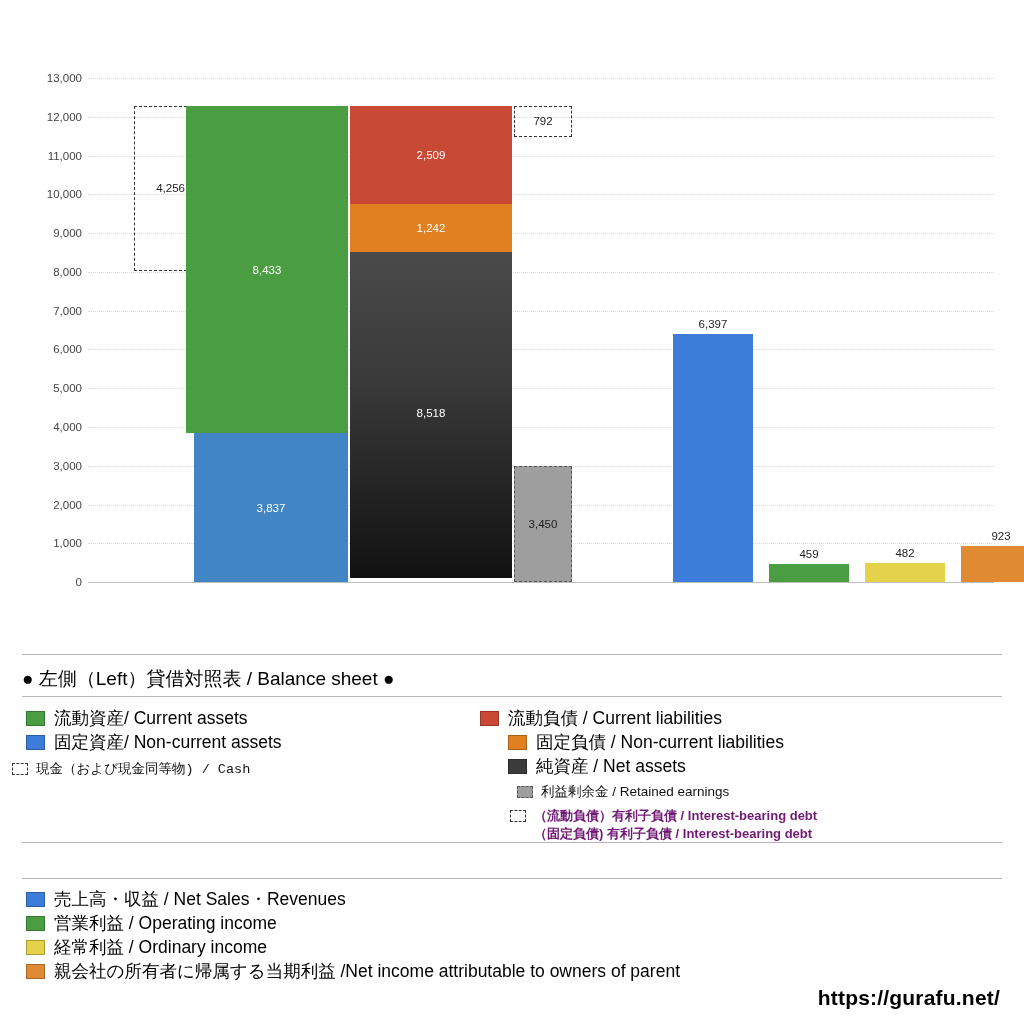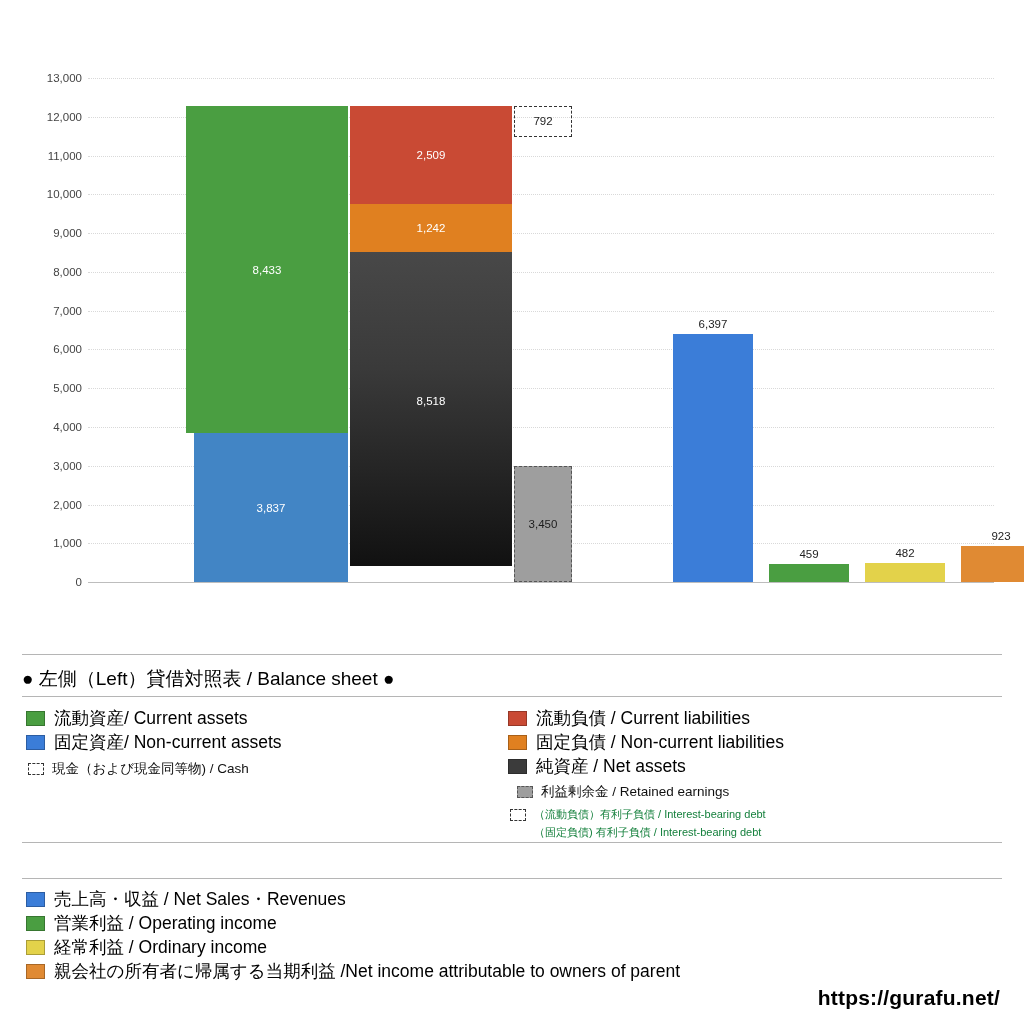--- a/index.html
+++ b/index.html
@@ -129,21 +129,21 @@
   .swatch.small {
     width: 16px; height: 12px;
     margin-right: 8px;
   }
   .swatch.dashed {
     background: #fff;
     border: 1.3px dashed #333;
   }
   .legend-text { font-size: 17.5px; }
   .legend-text.sm { font-size: 13.5px; color: #111; }
-  .legend-text.xs { font-size: 11px; color: #15803d; }
+  .legend-text.xs { font-size: 13px; color: #701a75; font-weight: bold; }
 
   #url {
     position: absolute;
     right: 24px;
     top: 986px;
     font-size: 21px;
     font-weight: bold;
     color: #000;
     letter-spacing: .2px;
   }
@@ -180,35 +180,38 @@
       <div class="gridline" style="top:155.1px;"></div>
       <div class="gridline" style="top:193.8px;"></div>
       <div class="gridline" style="top:232.6px;"></div>
       <div class="gridline" style="top:271.4px;"></div>
       <div class="gridline" style="top:310.2px;"></div>
       <div class="gridline" style="top:348.9px;"></div>
       <div class="gridline" style="top:387.7px;"></div>
       <div class="gridline" style="top:426.5px;"></div>
       <div class="gridline" style="top:465.2px;"></div>
 
+      <div class="dashed-box cash" style="left:46px; width:58px; height:165px; top:27.5px;">
+        <span class="seg-label">4,256</span>
+      </div>
 
       <div class="bar" style="left:98px; width:162px; height:476px;">
 
         <div class="seg white-text" style="bottom:148.8px; height:327px; background:#4a9e41;">
           <span class="seg-label">8,433</span>
         </div>
 
         <div class="seg white-text" style="bottom:0; height:148.8px; background:#4285c5;margin-left:8px;">
           <span class="seg-label">3,837</span>
         </div>
       </div>
 
       <div class="bar" style="left:262px; width:162px; height:476px;">
 
-        <div class="seg white-text" style="bottom:16px; height:330.3px; background:linear-gradient(180deg,#4a4a4a 0%,#3a3a3a 40%,#111 100%);">
+        <div class="seg white-text" style="bottom:4px; height:330.3px; background:linear-gradient(180deg,#4a4a4a 0%,#3a3a3a 40%,#111 100%);">
           <span class="seg-label">8,518</span>
         </div>
 
         <div class="seg white-text" style="bottom:330.3px; height:48.2px; background:#e08020;">
           <span class="seg-label">1,242</span>
         </div>
 
         <div class="seg white-text" style="bottom:378.5px; height:97.3px; background:#c94a34;text-align:right;">
           <span class="seg-label">2,509</span>
         </div>
@@ -247,26 +250,26 @@
     <div class="rule" style="top:76px;"></div>
 
     <div class="legend-row" style="left:26px; top:110px;">
       <span class="swatch" style="background:#3b7dd8;"></span>
       <span class="legend-text">固定資産/ Non-current assets</span>
     </div>
     <div class="legend-row" style="left:26px; top:86px;">
       <span class="swatch" style="background:#4a9e41;"></span>
       <span class="legend-text">流動資産/ Current assets</span>
     </div>
-    <div class="legend-row" style="left:28px; top:140px;">
+    <div class="legend-row" style="left:12px; top:140px;font-family:Liberation Mono, monospace;">
       <span class="swatch small dashed"></span>
       <span class="legend-text sm">現金（および現金同等物) / Cash</span>
     </div>
 
-    <div class="legend-row" style="left:508px; top:86px;">
+    <div class="legend-row" style="left:480px; top:86px;">
       <span class="swatch" style="background:#c94a34;"></span>
       <span class="legend-text">流動負債 /  Current liabilities</span>
     </div>
     <div class="legend-row" style="left:508px; top:110px;">
       <span class="swatch" style="background:#e08020;"></span>
       <span class="legend-text">固定負債 / Non-current liabilities</span>
     </div>
     <div class="legend-row" style="left:508px; top:134px;">
       <span class="swatch" style="background:#3b3b3b;"></span>
       <span class="legend-text">純資産 / Net assets</span>

